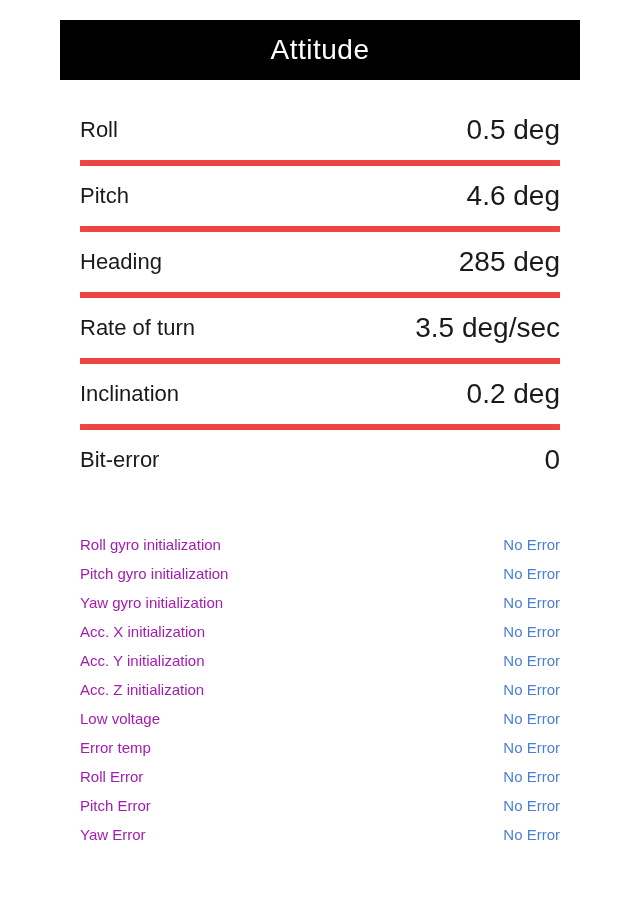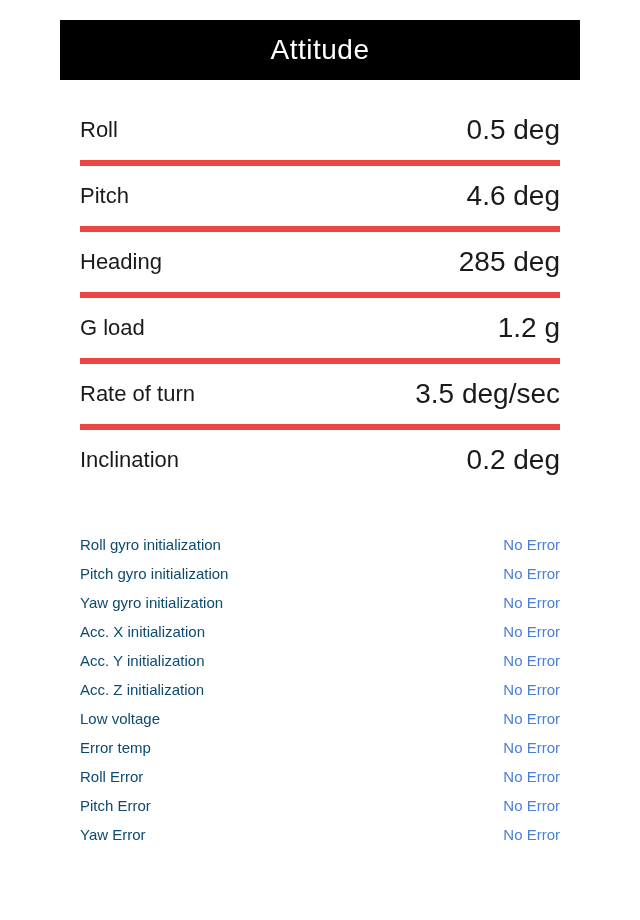--- a/index.html
+++ b/index.html
@@ -68,21 +68,21 @@
 
     .status-row {
       display: flex;
       justify-content: space-between;
       align-items: center;
       padding: 6px 0;
     }
 
     .status-label {
       font-size: 15px;
-      color: #0c4a6e;
+      color: #a21caf;
       font-weight: 400;
     }
 
     .status-value {
       font-size: 15px;
       color: #4a7fd4;
       font-weight: 400;
       text-align: right;
     }
   </style>
@@ -101,30 +101,30 @@
       </div>
       <div class="data-row">
         <span class="data-label">Pitch</span>
         <span class="data-value">4.6 deg</span>
       </div>
       <div class="data-row">
         <span class="data-label">Heading</span>
         <span class="data-value">285 deg</span>
       </div>
       <div class="data-row">
-        <span class="data-label">G load</span>
-        <span class="data-value">1.2 g</span>
-      </div>
-      <div class="data-row">
         <span class="data-label">Rate of turn</span>
         <span class="data-value">3.5 deg/sec</span>
       </div>
       <div class="data-row">
         <span class="data-label">Inclination</span>
         <span class="data-value">0.2 deg</span>
+      </div>
+      <div class="data-row">
+        <span class="data-label">Bit-error</span>
+        <span class="data-value">0</span>
       </div>
     </div>
 
   <div class="divider"></div>
 
   <div class="status-section" id="status-rows">
   <div class="status-row">
         <span class="status-label">Roll gyro initialization</span>
         <span class="status-value">No Error</span>
       </div>

